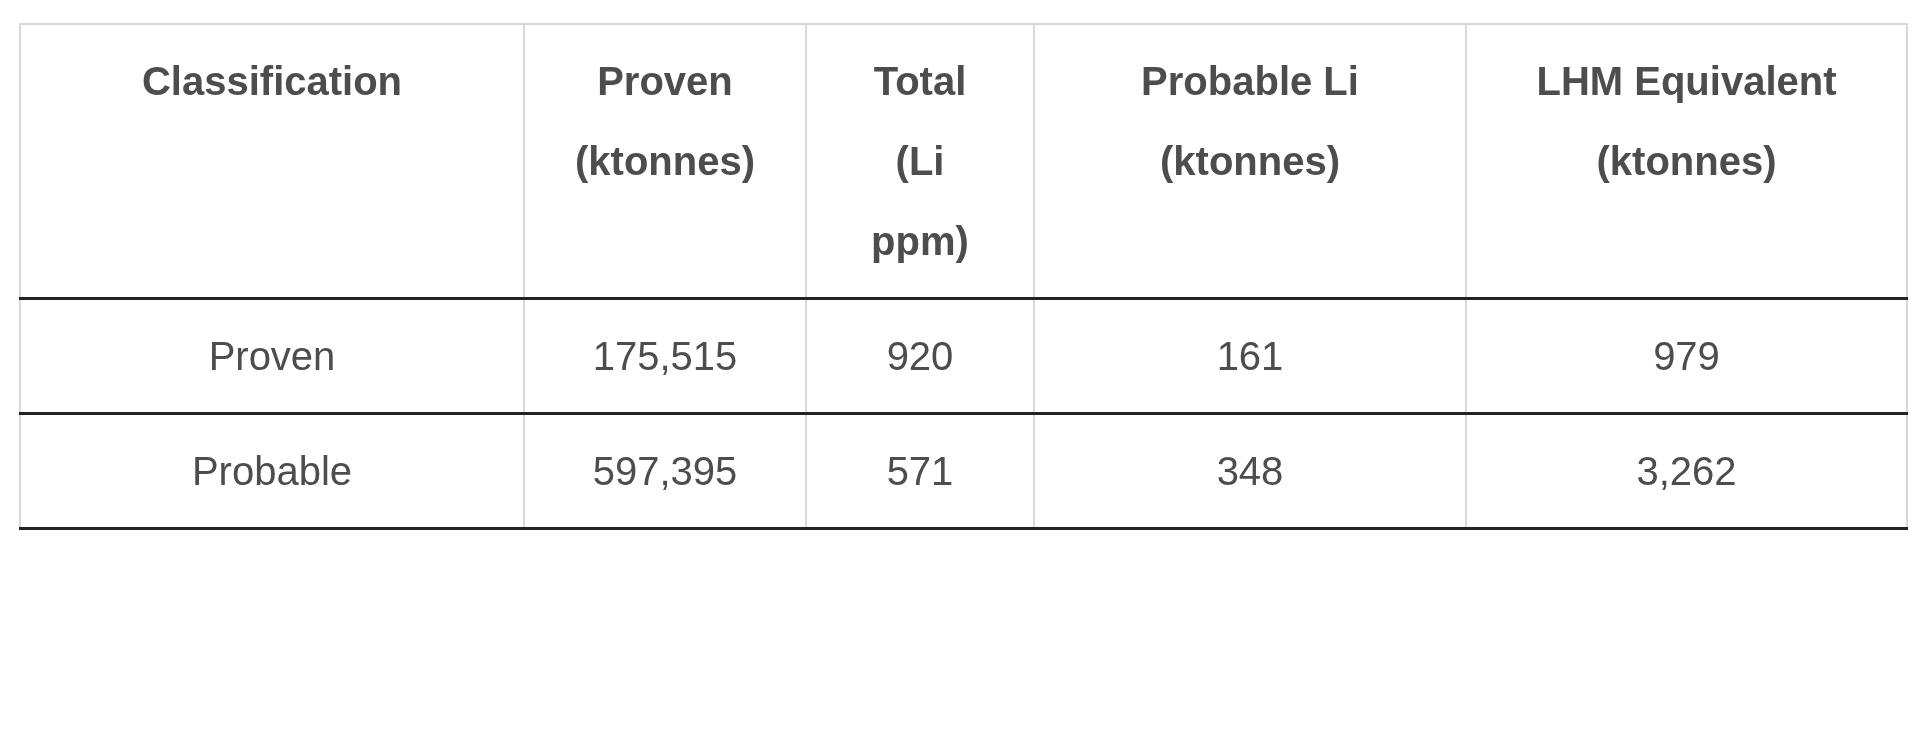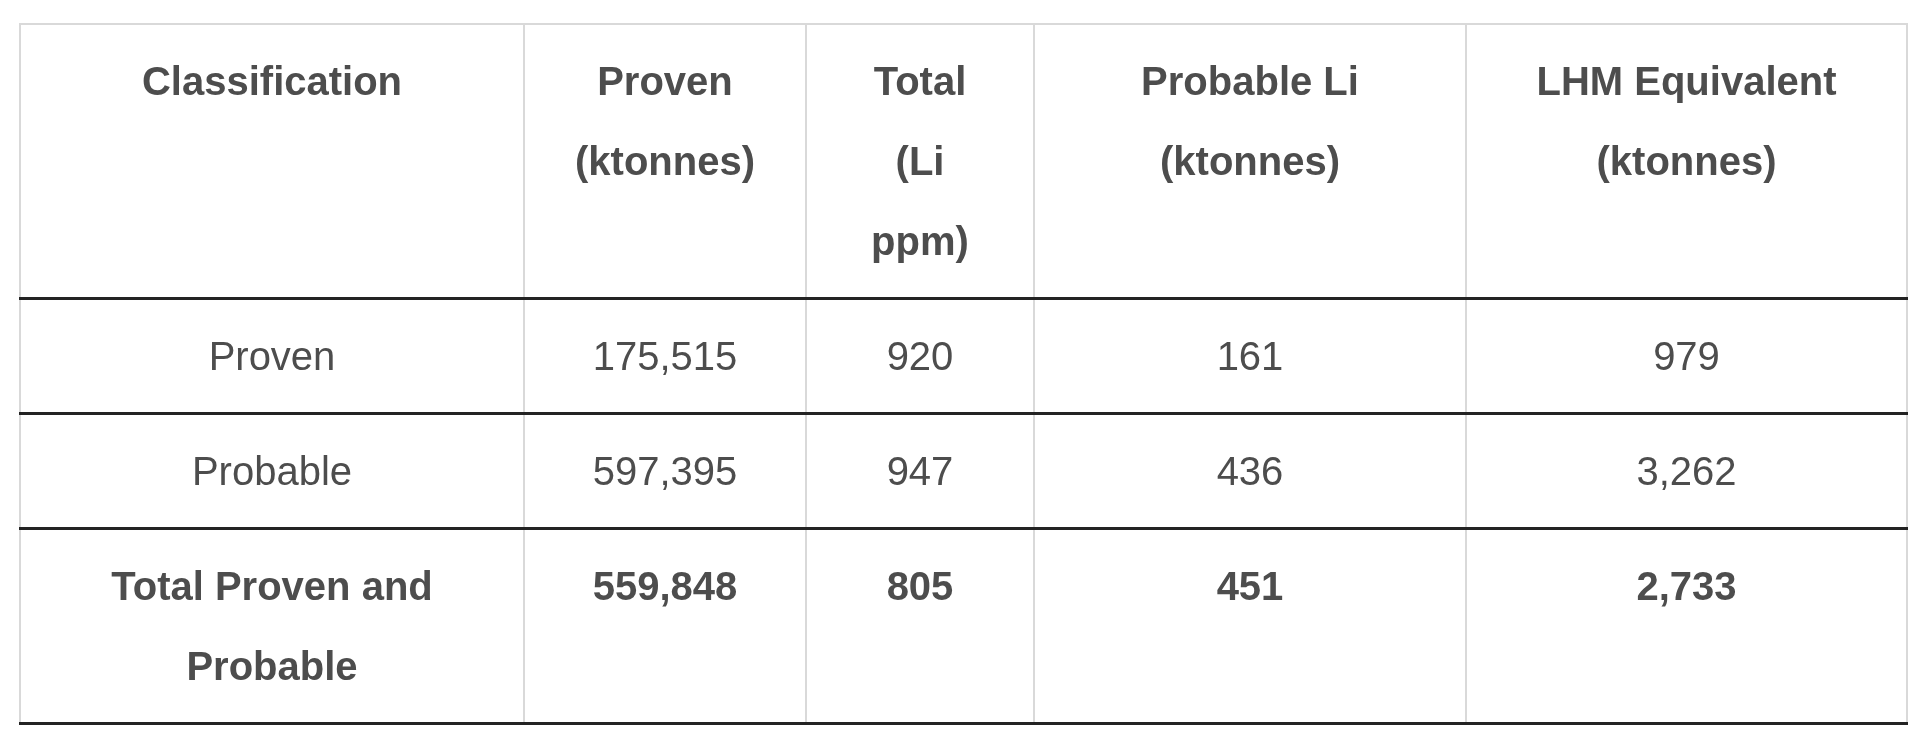--- a/index.html
+++ b/index.html
@@ -78,27 +78,19 @@
       <tr>
         <td>Proven</td>
         <td>175,515</td>
         <td>920</td>
         <td>161</td>
         <td>979</td>
       </tr>
       <tr>
         <td>Probable</td>
         <td>597,395</td>
-        <td>947</td>
-        <td>436</td>
+        <td>571</td>
+        <td>348</td>
         <td>3,262</td>
-      </tr>
-      <tr class="total-row">
-        <td>Total Proven and
-Probable</td>
-        <td>559,848</td>
-        <td>805</td>
-        <td>451</td>
-        <td>2,733</td>
       </tr>
     </tbody>
   </table>
 </div>
 
 </body></html>

